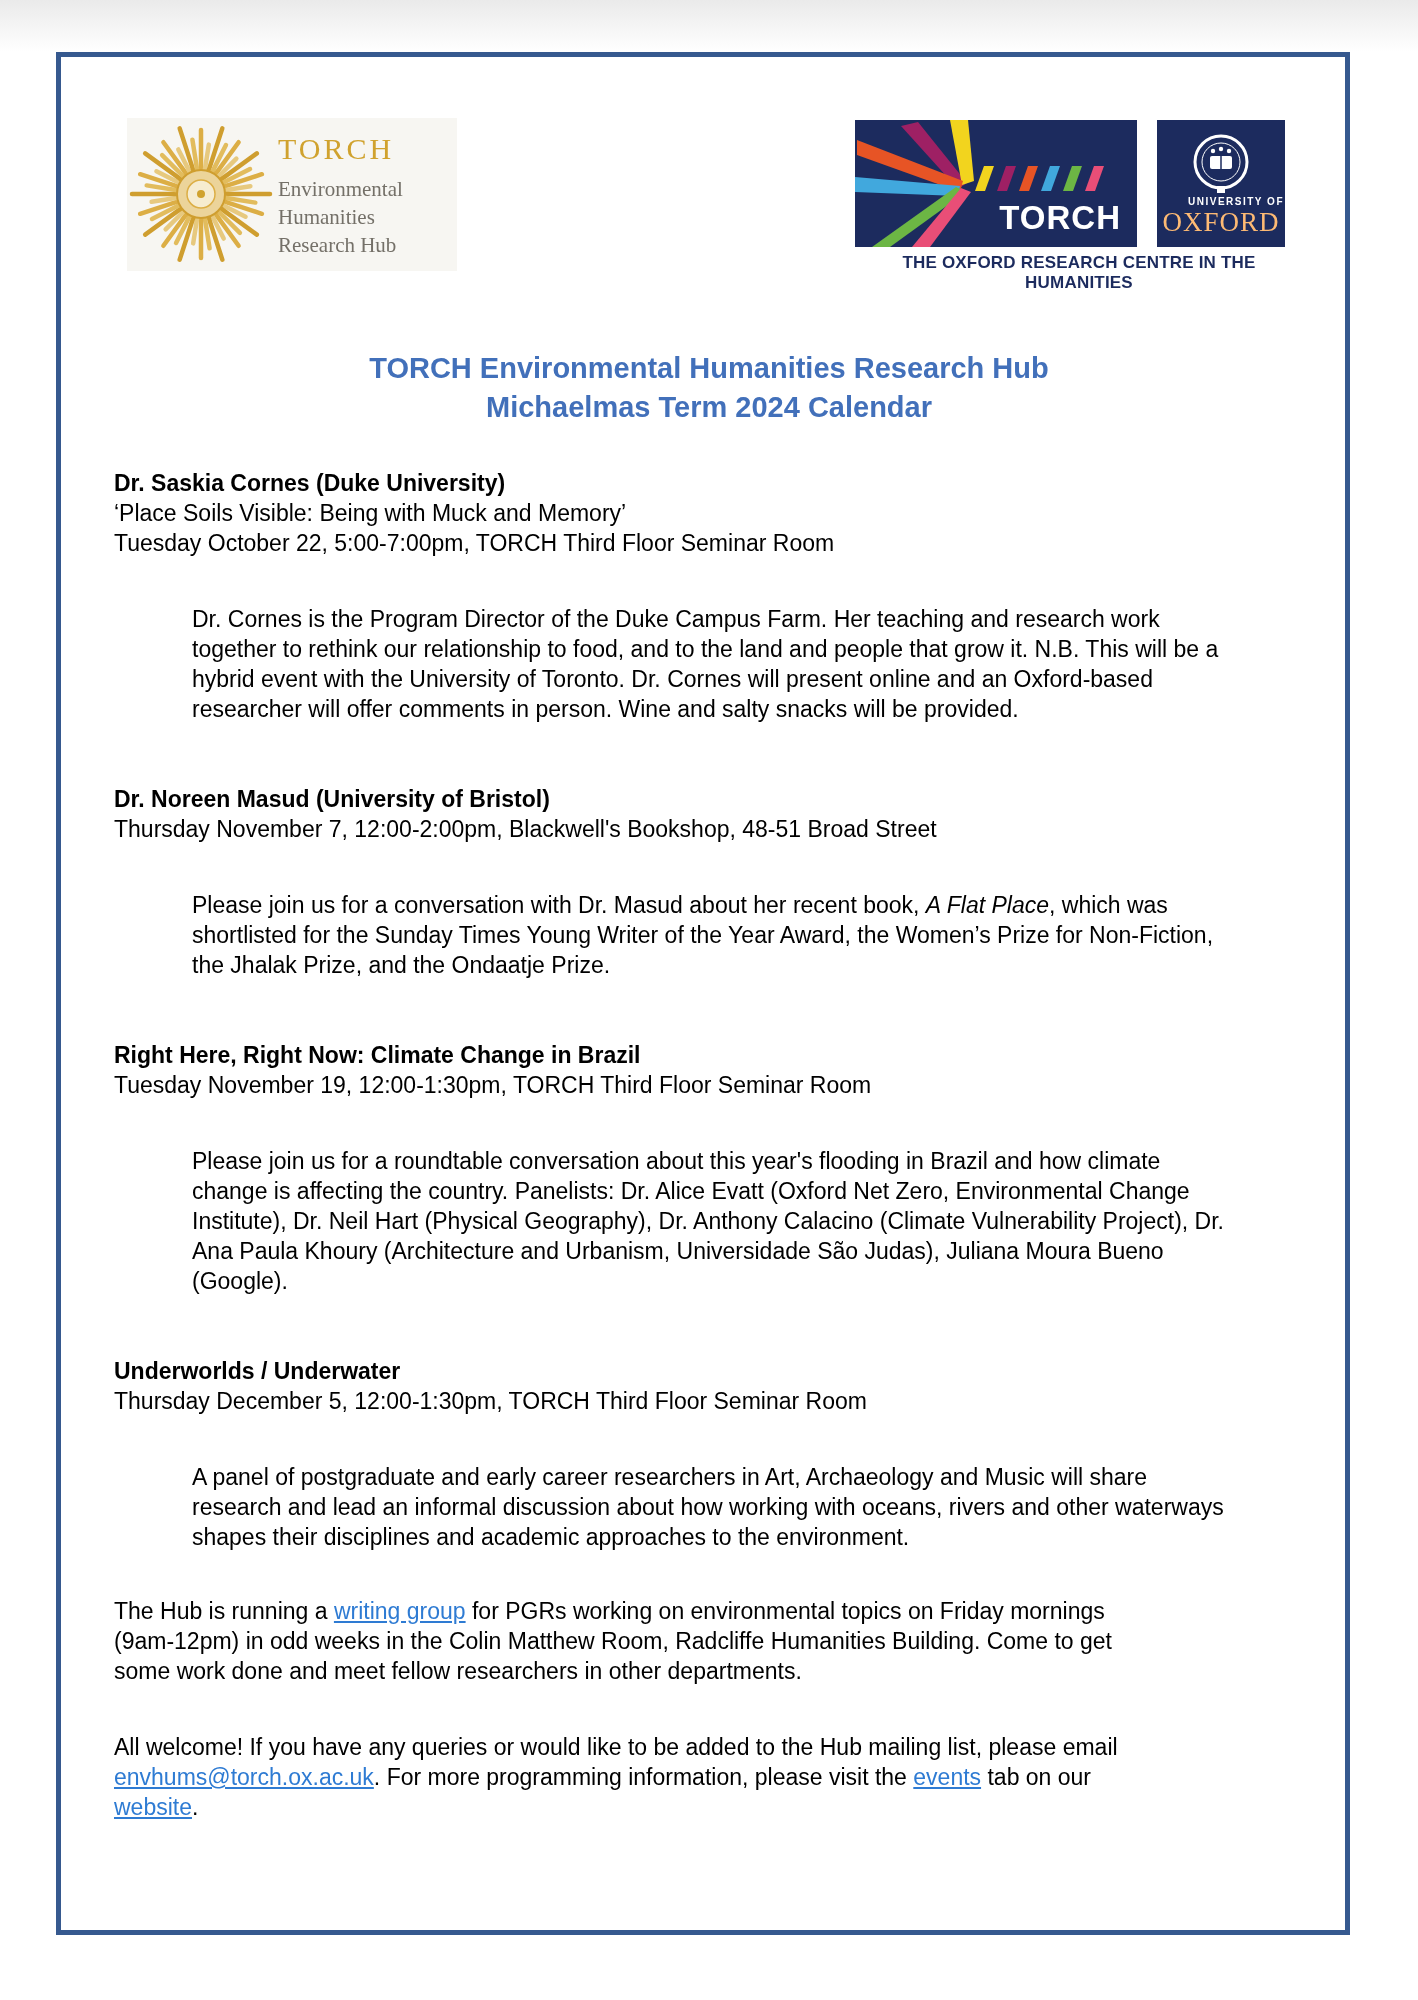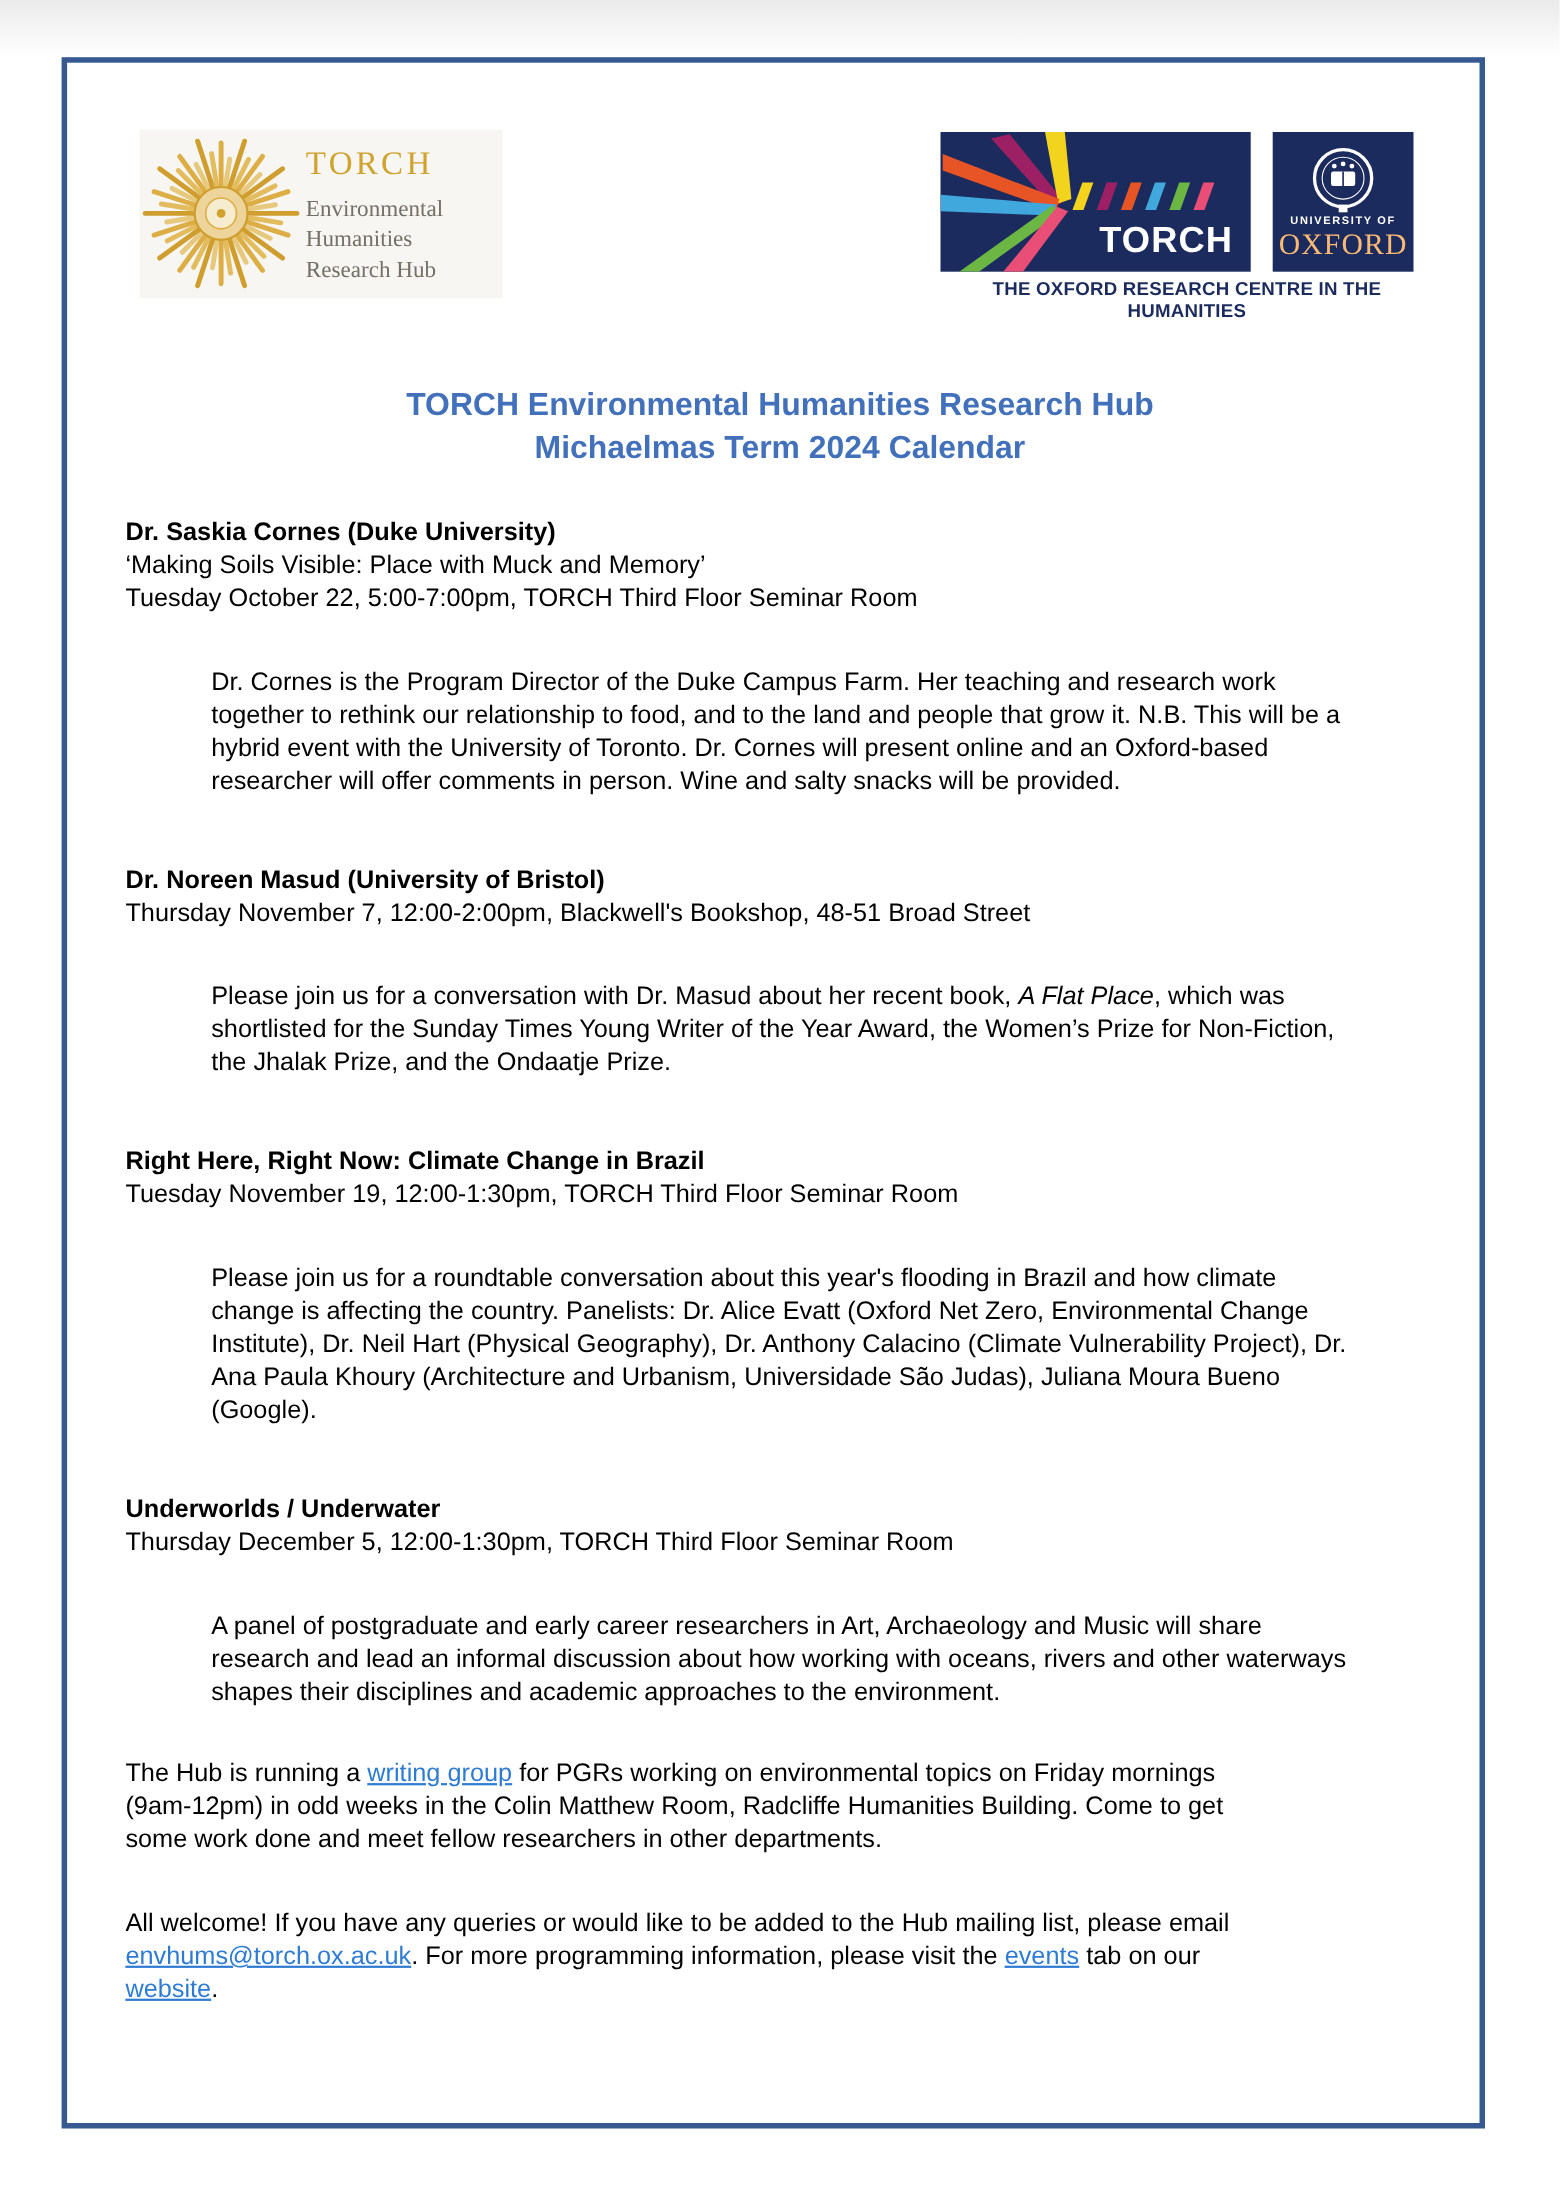--- a/index.html
+++ b/index.html
@@ -24,21 +24,21 @@
     color:var(--hub-gray,#747068); line-height:28px; }
 
   
   .torch-box { position:absolute; left:855px; top:120px; width:282px; height:127px;
     background:var(--torch-navy,#1c2b5e); }
   .torch-word { position:absolute; right:16px; bottom:10px; color:#fff; font-size:33px;
     font-weight:bold; letter-spacing:1px; }
   .oxford-box { position:absolute; left:1157px; top:120px; width:128px; height:127px;
     background:var(--torch-navy,#1c2b5e); }
   .oxford-small { position:absolute; top:76px; left:0; width:100%; text-align:center;
-    color:#fff; font-size:10px; font-weight:bold; letter-spacing:1.5px; }
+    color:#fff; font-size:10px; font-weight:bold; letter-spacing:1.5px;padding-left:15px; }
   .oxford-large { position:absolute; top:87px; left:0; width:100%; text-align:center;
     color:#fdba74; font-family:"Liberation Serif","DejaVu Serif",serif; font-size:27px; letter-spacing:1px; }
   .tagline { position:absolute; left:853px; top:253px; width:452px; text-align:center;
     color:var(--torch-navy,#1c2b5e); font-weight:bold; font-size:17px; letter-spacing:0.2px; }
 
   
   .doc-title { position:absolute; left:0; top:349px; width:100%; text-align:center;
     color:var(--title-blue,#4270ba); font-weight:bold; font-size:29px; line-height:39px; }
 
   
@@ -154,21 +154,21 @@
     <div>TORCH Environmental Humanities Research Hub</div>
     <div>Michaelmas Term 2024 Calendar</div>
   </div>
 
   <div class="content">
     <div id="events-container">
     <div class="event">
       <div class="event-head">
         <div class="event-heading">Dr. Saskia Cornes (Duke University)</div>
         <div>
-              <div class="event-subline">‘Making Soils Visible: Place with Muck and Memory’</div>
+              <div class="event-subline">‘Place Soils Visible: Being with Muck and Memory’</div>
               <div class="event-subline">Tuesday October 22, 5:00-7:00pm, TORCH Third Floor Seminar Room</div>
             </div>
       </div>
       <div class="event-desc"><span>Dr. Cornes is the Program Director of the Duke Campus Farm. Her teaching and research work together to rethink our relationship to food, and to the land and people that grow it. N.B. This will be a hybrid event with the University of Toronto. Dr. Cornes will present online and an Oxford-based researcher will offer comments in person. Wine and salty snacks will be provided.</span></div>
     </div>
 
     <div class="event">
       <div class="event-head">
         <div class="event-heading">Dr. Noreen Masud (University of Bristol)</div>
         <div>

